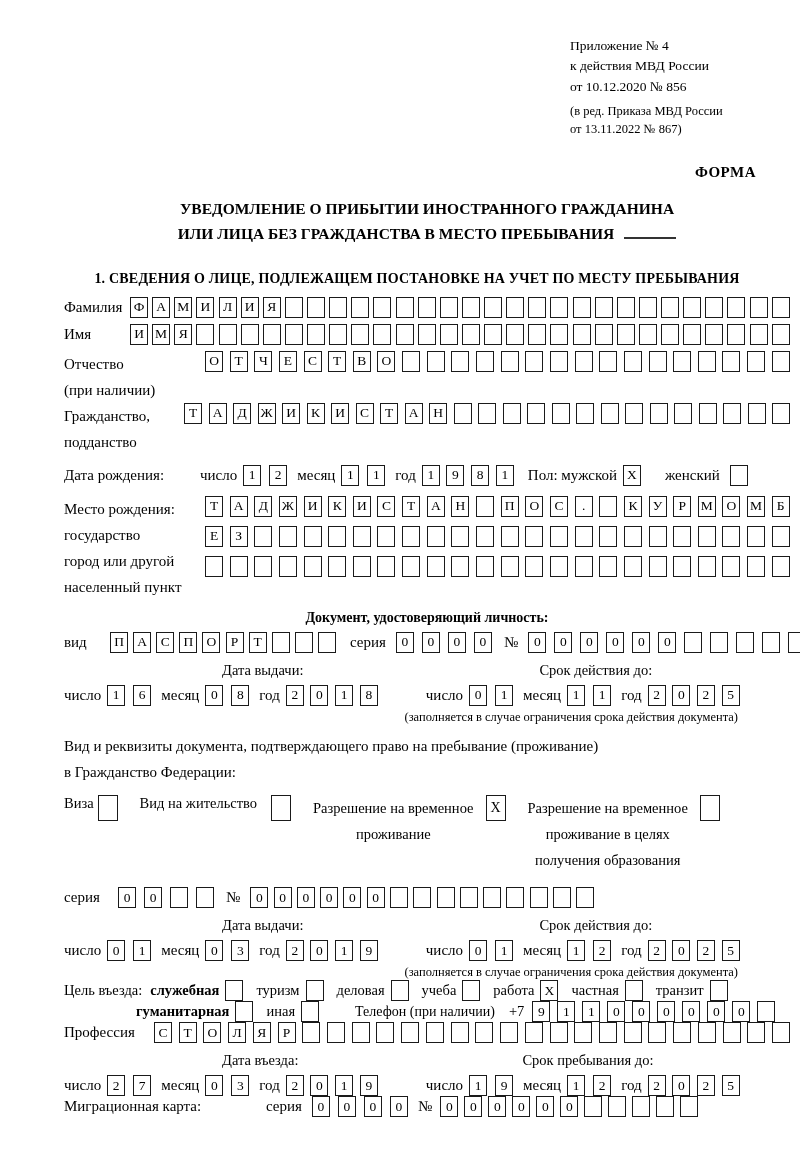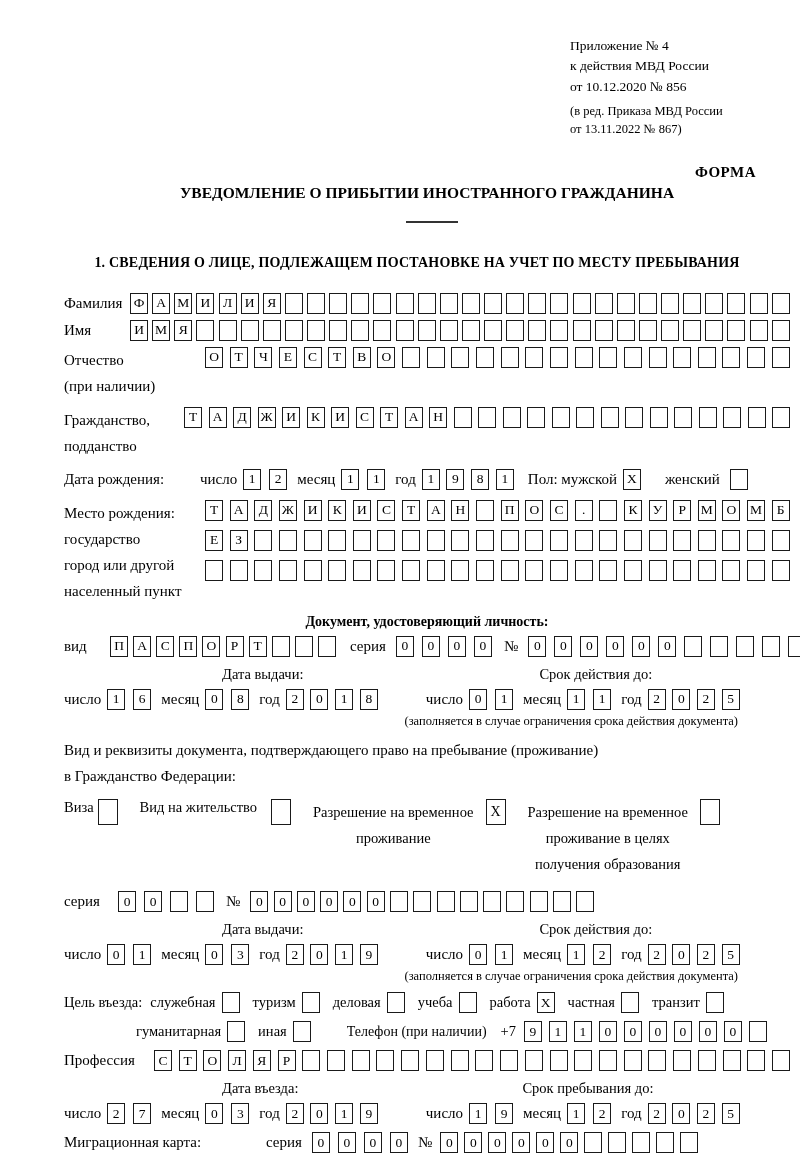--- a/index.html
+++ b/index.html
@@ -4,56 +4,56 @@
 <style>
   html,body{margin:0;padding:0;background:#e8e8e8;}
   .page{
     width:800px;height:1163px;margin:0 auto;background:#ffffff;color:#000;
     font-family:"Liberation Serif","DejaVu Serif",serif;
     box-sizing:border-box;padding:36px 10px 0 64px;overflow:hidden;position:relative;
   }
   .top-right{margin-left:auto;width:192px;margin-right:28px;font-size:13.5px;line-height:1.5;}
   .top-right .ed{font-size:12.5px;margin-top:5px;line-height:1.45;}
   .forma{text-align:right;margin:26px 34px 0 0;font-weight:bold;font-size:15px;letter-spacing:.5px;}
-  .title{text-align:center;font-weight:bold;font-size:15.5px;line-height:1.6;}
+  .title{margin-top:16px;text-align:center;font-weight:bold;font-size:15.5px;line-height:1.6;}
   .uline{display:inline-block;width:52px;height:2px;background:#333;margin-left:10px;}
   .sec-head{margin-top:24px;font-weight:bold;font-size:14px;text-align:center;letter-spacing:.2px;margin-left:-20px;}
   .row{display:flex;align-items:center;}
   .rowt{display:flex;align-items:flex-start;}
   .lbl{font-size:15px;flex:none;}
   .lbl2{font-size:15px;line-height:26px;flex:none;}
   .cells{display:flex;justify-content:space-between;flex:none;}
   .cell{
     width:18px;height:21px;border:1.6px solid #1a1a1a;box-sizing:border-box;flex:none;
     display:flex;align-items:center;justify-content:center;font-size:13.5px;background:#fff;
   }
   .bigbox .cell{width:20px;height:26px;font-size:14px;}
   .obox{margin-right:0;}
   .w660{width:660px}.w585{width:585px}.w606{width:606px}.w636{width:636px}
   .g2{width:44px}.g4{width:92px}
   .kind{width:226px}.ser4{width:96px}.num11{width:278px}.num15{width:344px}.ph10{width:243px}.mc11{width:258px}
-  .mt6{margin-top:6px}.mt8{margin-top:8px}.mt10{margin-top:10px}.mt14{margin-top:14px}.mt22{margin-top:22px}
+  .mt6{margin-top:6px}.mt8{}.mt10{margin-top:10px}.mt14{margin-top:14px}.mt22{margin-top:10px}
   .lab-surname{width:66px}.lab-patr{width:141px}.lab-cit{width:120px}.lab-bp{width:141px}.lab-prof{width:90px}
   .bp-rows > .cells{margin-bottom:9px;}
   .doc-head{margin-top:10px;text-align:center;font-weight:bold;font-size:14px;}
   .dual-head{display:flex;font-size:14.5px;margin-top:9px;}
   .dh1{margin-left:158px;}
   .dh2{margin-left:236px;}
   .dg{display:flex;align-items:center;}
   .dg .lbl{margin-right:6px;}
   .dg .cells{margin-right:10px;}
   .g2nd{margin-left:38px;}
   .note{font-size:12.5px;text-align:right;padding-right:52px;margin-top:4px;}
   .intro{font-size:15px;line-height:1.75;margin-top:8px;}
   .permits{display:flex;align-items:flex-start;margin-top:10px;font-size:14.5px;}
   .permits .gap4{margin-left:4px}.permits .gap14{margin-left:14px}.permits .gap22{margin-left:22px}.permits .gap12{margin-left:12px}
   .clines{text-align:center;line-height:1.8;}
   .purp{display:flex;align-items:center;font-size:14.5px;}
   .opt{margin:0 6px 0 13px;}
-  .purp .opt:first-of-type{margin-left:8px;}
+  .purp .opt:first-of-type{margin-left:8px;font-weight:bold;}
   .purp2{margin-left:64px;}
   .phone-lbl{margin-left:36px;font-size:14px;}
   .pref{margin:0 8px 0 14px;font-size:14.5px;}
 </style>
 </head>
 <body>
 
 <div class="page">
 
   <div class="top-right">
@@ -65,21 +65,21 @@
     <div class="ed">
         <div>(в ред. Приказа МВД России</div>
         <div>от 13.11.2022 № 867)</div>
       </div>
   </div>
 
   <div class="forma">ФОРМА</div>
 
   <div class="title">
     <div>УВЕДОМЛЕНИЕ О ПРИБЫТИИ ИНОСТРАННОГО ГРАЖДАНИНА</div>
-    <div><span class="uline"></span></div>
+    <div><span>ИЛИ ЛИЦА БЕЗ ГРАЖДАНСТВА В МЕСТО ПРЕБЫВАНИЯ</span><span class="uline"></span></div>
   </div>
 
   <div class="sec-head">1. СВЕДЕНИЯ О ЛИЦЕ, ПОДЛЕЖАЩЕМ ПОСТАНОВКЕ НА УЧЕТ ПО МЕСТУ ПРЕБЫВАНИЯ</div>
 
   <div class="row mt22">
     <span class="lbl lab-surname">Фамилия</span>
     <div class="cells w660">
         <div class="cell">Ф</div>
         <div class="cell">А</div>
         <div class="cell">М</div>

